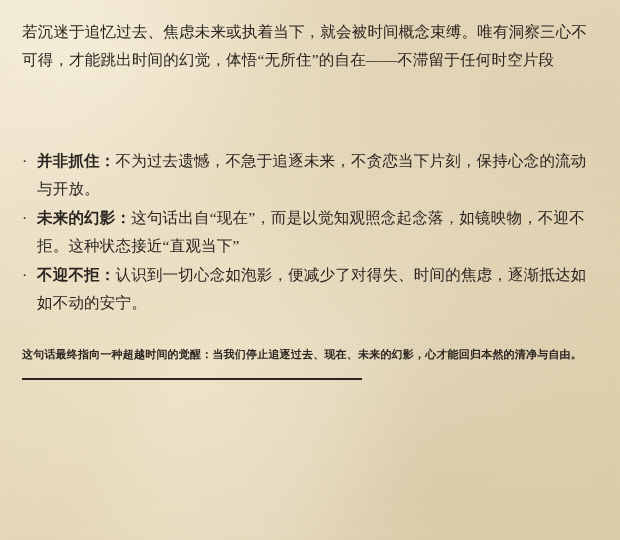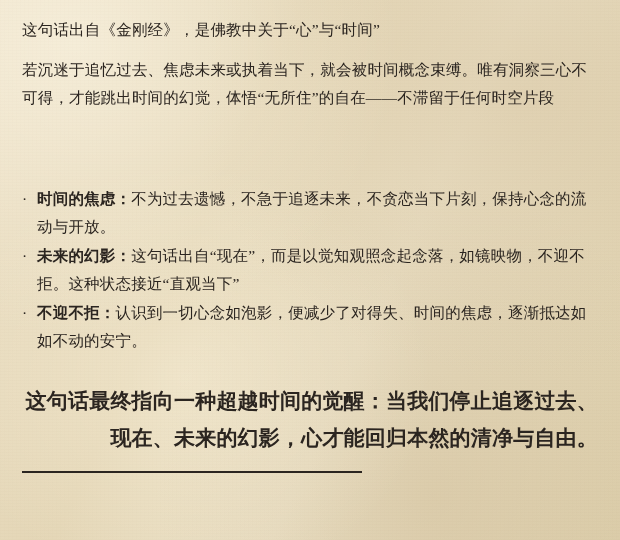--- a/index.html
+++ b/index.html
@@ -81,51 +81,49 @@
   .bullet-text {
     flex: 1 1 auto;
   }
   .bullet-text .lead {
     font-weight: bold;
   }
   .spacer-md {
     height: 26px;
   }
   .closing {
-    font-size: 21px;
+    font-size: 11px;
     line-height: 1.78;
     letter-spacing: 0.2px;
     font-weight: bold;
-    text-align: right;
   }
   .rule {
     margin-top: 14px;
     width: 340px;
     height: 2px;
     background: #2b2520;
   }
 </style>
 </head>
 <body>
 
 <div class="page">
   <div class="grain"></div>
 
   <div class="content">
 
-    <p class="intro">这句话出自《金刚经》，是佛教中关于“心”与“时间”</p>
 
     <p class="body-para">若沉迷于追忆过去、焦虑未来或执着当下，就会被时间概念束缚。唯有洞察三心不可得，才能跳出时间的幻觉，体悟“无所住”的自在——不滞留于任何时空片段</p>
 
     <div class="spacer-lg"></div>
 
     <ul class="bullets">
       <li class="bullet">
         <span class="bullet-mark">·</span>
-        <span class="bullet-text"><span class="lead">时间的焦虑：</span><span>不为过去遗憾，不急于追逐未来，不贪恋当下片刻，保持心念的流动与开放。</span></span>
+        <span class="bullet-text"><span class="lead">并非抓住：</span><span>不为过去遗憾，不急于追逐未来，不贪恋当下片刻，保持心念的流动与开放。</span></span>
       </li>
       <li class="bullet">
         <span class="bullet-mark">·</span>
         <span class="bullet-text"><span class="lead">未来的幻影：</span><span>这句话出自“现在”，而是以觉知观照念起念落，如镜映物，不迎不拒。这种状态接近“直观当下”</span></span>
       </li>
       <li class="bullet">
         <span class="bullet-mark">·</span>
         <span class="bullet-text"><span class="lead">不迎不拒：</span><span>认识到一切心念如泡影，便减少了对得失、时间的焦虑，逐渐抵达如如不动的安宁。</span></span>
       </li>
     </ul>

